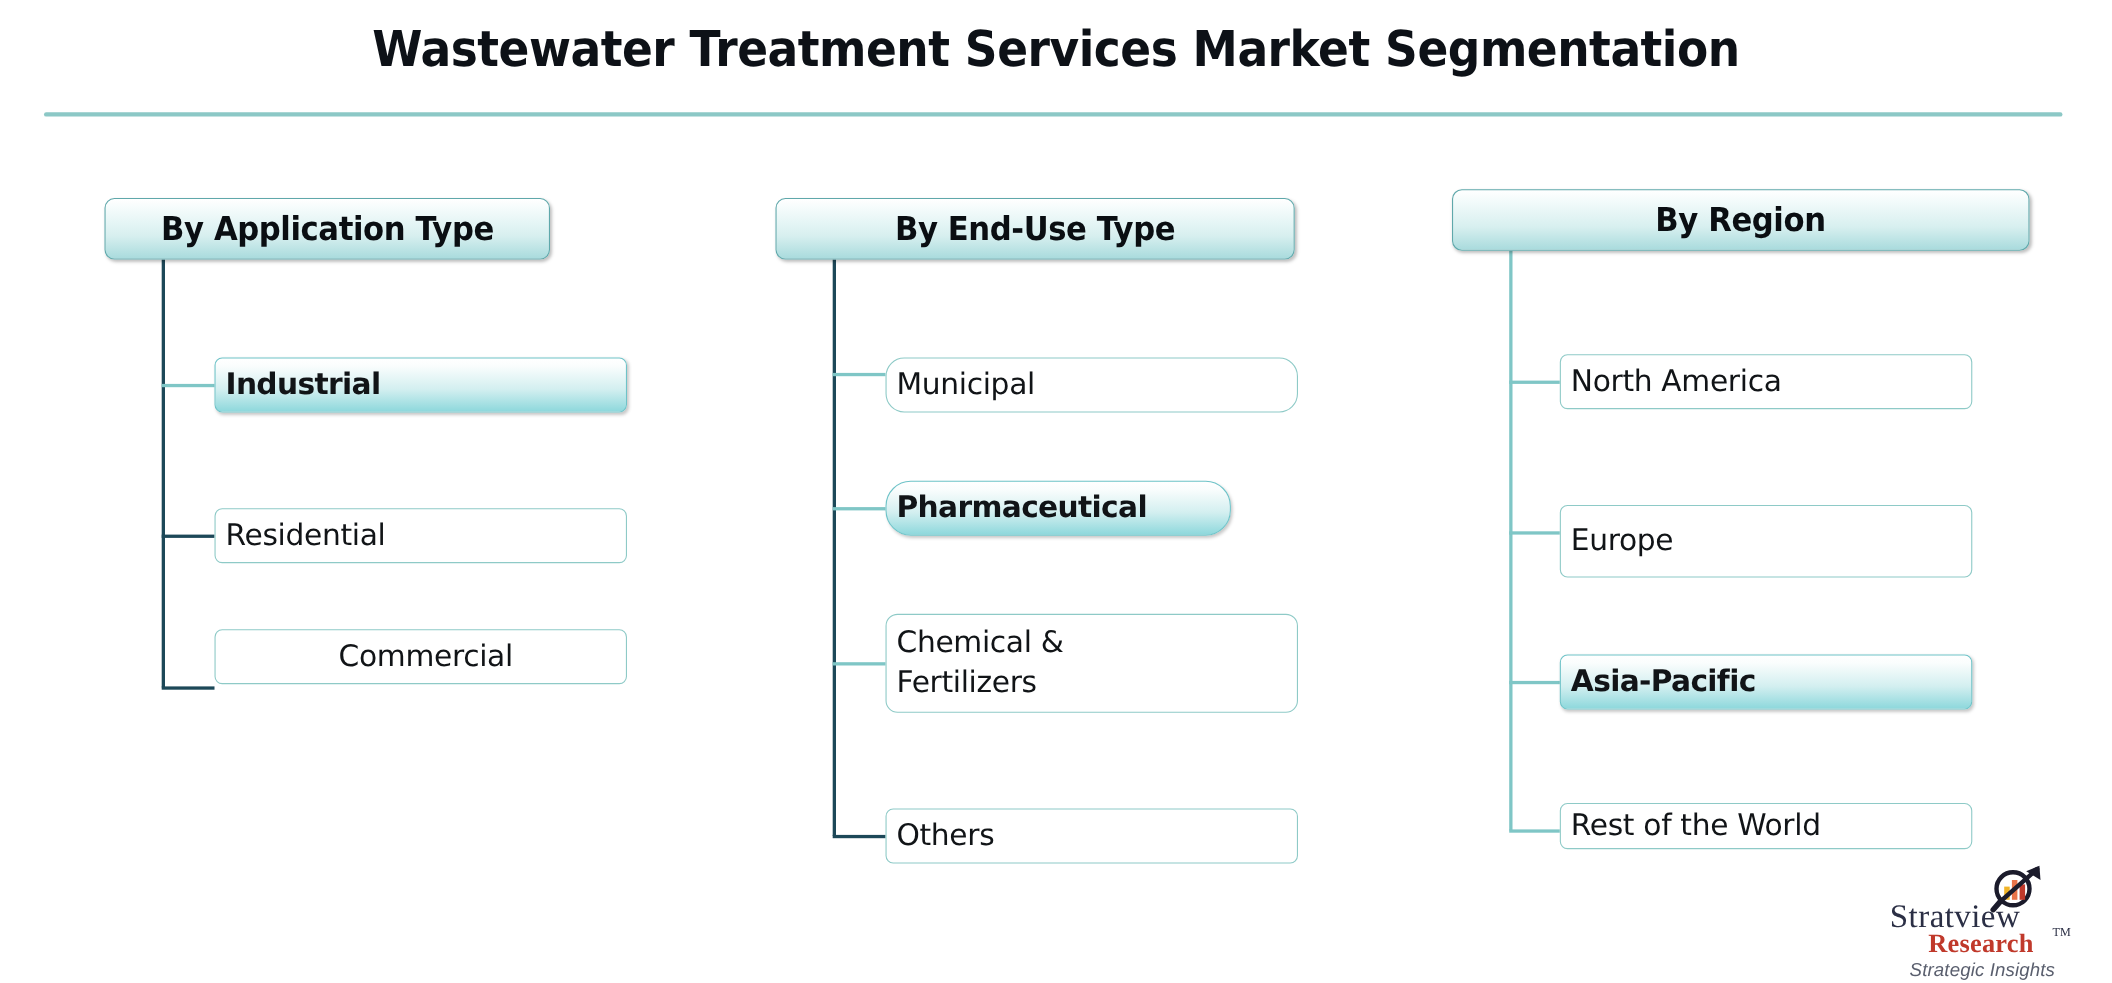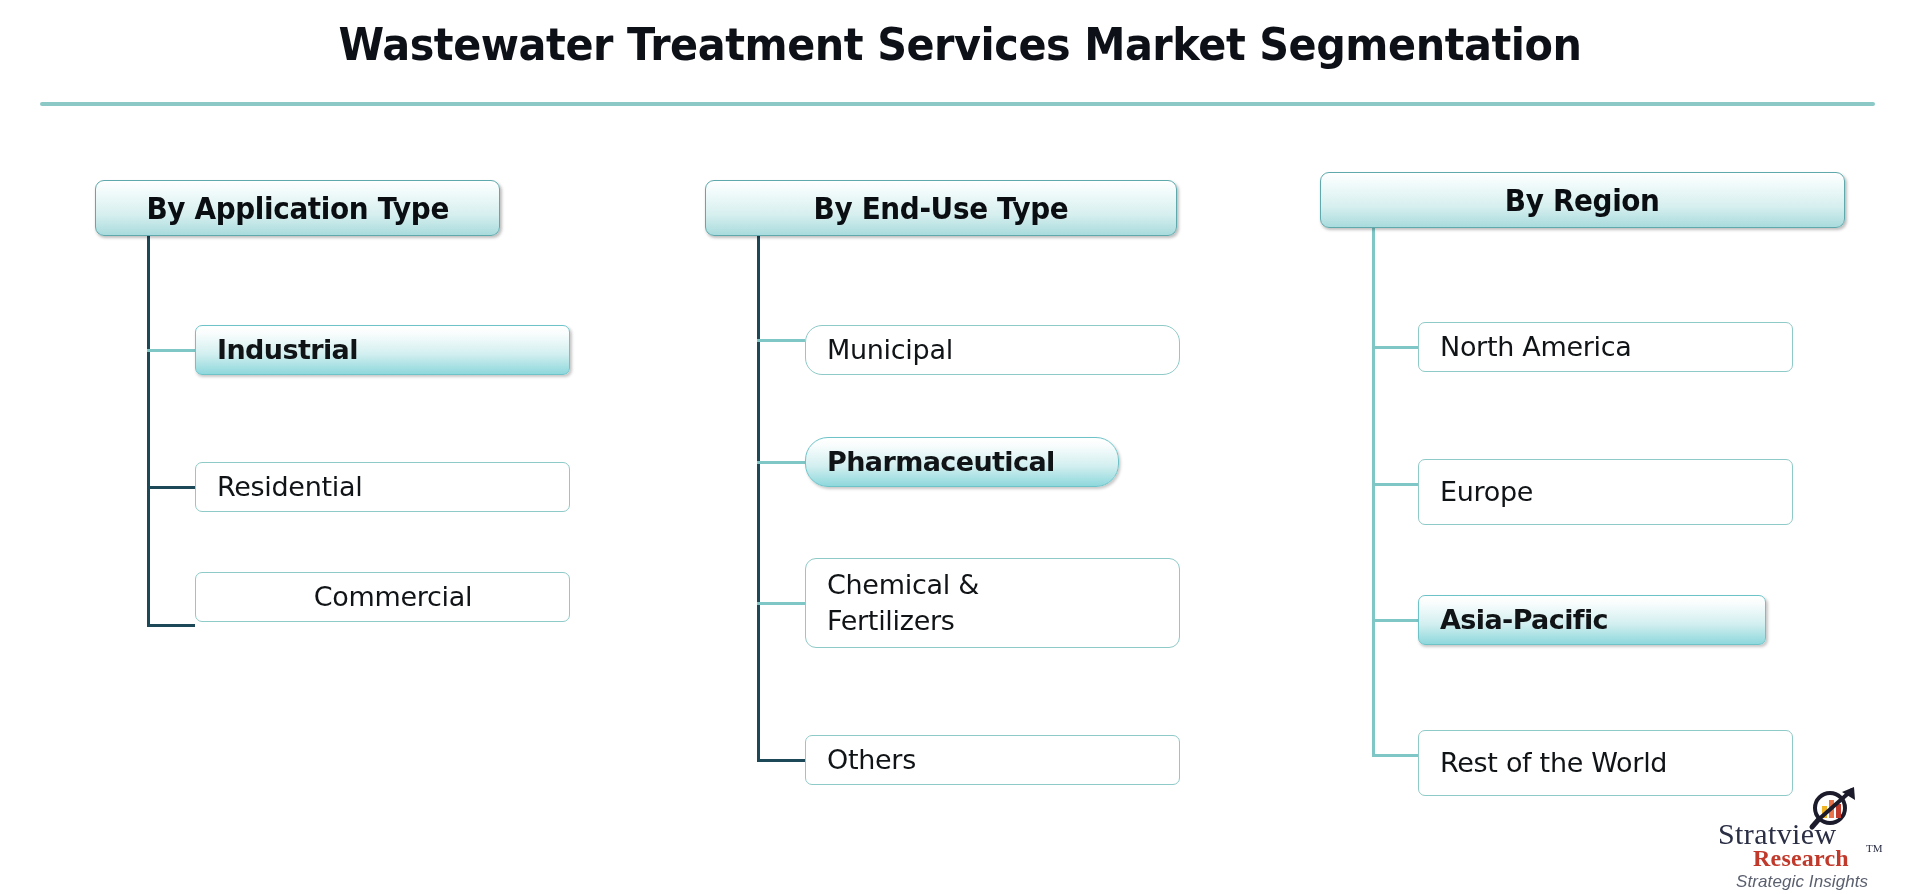--- a/index.html
+++ b/index.html
@@ -89,21 +89,21 @@
 
   
   .node {
     position: absolute;
     box-sizing: border-box;
     border: 1.6px solid #8ecac7;
     border-radius: 7px;
     background: #ffffff;
     display: flex;
     align-items: center;
-    padding-left: 21px;
+    padding-left: 9px;
     overflow: hidden;
   }
   .node.highlight {
     border: 1.6px solid #6ec3c8;
     background: linear-gradient(to bottom, #ffffff 0%, #fafdfd 14%, #d3eff0 58%, #8ed8dc 100%);
     box-shadow: 1.5px 2px 3px rgba(0,0,0,0.22);
   }
   .node-label {
     font-family: "DejaVu Sans", sans-serif;
     font-size: 27px;
@@ -221,25 +221,25 @@
       </div>
       <div class="branch" style="left: 1372px; top: 345.5px; width: 46px; background: rgb(127, 198, 198);"></div>
       <div class="node" style="left: 1418px; top: 322px; width: 375px; height: 50px;">
         <span class="node-label">North America</span>
       </div>
       <div class="branch" style="left: 1372px; top: 482.5px; width: 46px; background: rgb(127, 198, 198);"></div>
       <div class="node" style="left: 1418px; top: 459px; width: 375px; height: 66px;">
         <span class="node-label">Europe</span>
       </div>
       <div class="branch" style="left: 1372px; top: 618.5px; width: 46px; background: rgb(127, 198, 198);"></div>
-      <div class="node highlight" style="left: 1418px; top: 595px; width: 348px; height: 50px;">
+      <div class="node highlight" style="left: 1418px; top: 595px; width: 375px; height: 50px;">
         <span class="node-label">Asia-Pacific</span>
       </div>
       <div class="branch" style="left: 1372px; top: 753.5px; width: 46px; background: rgb(127, 198, 198);"></div>
-      <div class="node" style="left: 1418px; top: 730px; width: 375px; height: 66px;">
+      <div class="node" style="left: 1418px; top: 730px; width: 375px; height: 42px;">
         <span class="node-label">Rest of the World</span>
       </div>
     </div>
   </div>
 
 <div id="logo">
   <span class="logo-mark">
     <svg width="52" height="48" viewBox="0 0 52 48">
       <circle cx="22" cy="24" r="15" fill="none" stroke="#1b1b2b" stroke-width="4"></circle>
       <rect x="14" y="22" width="5" height="12" fill="#f0b429"></rect>

